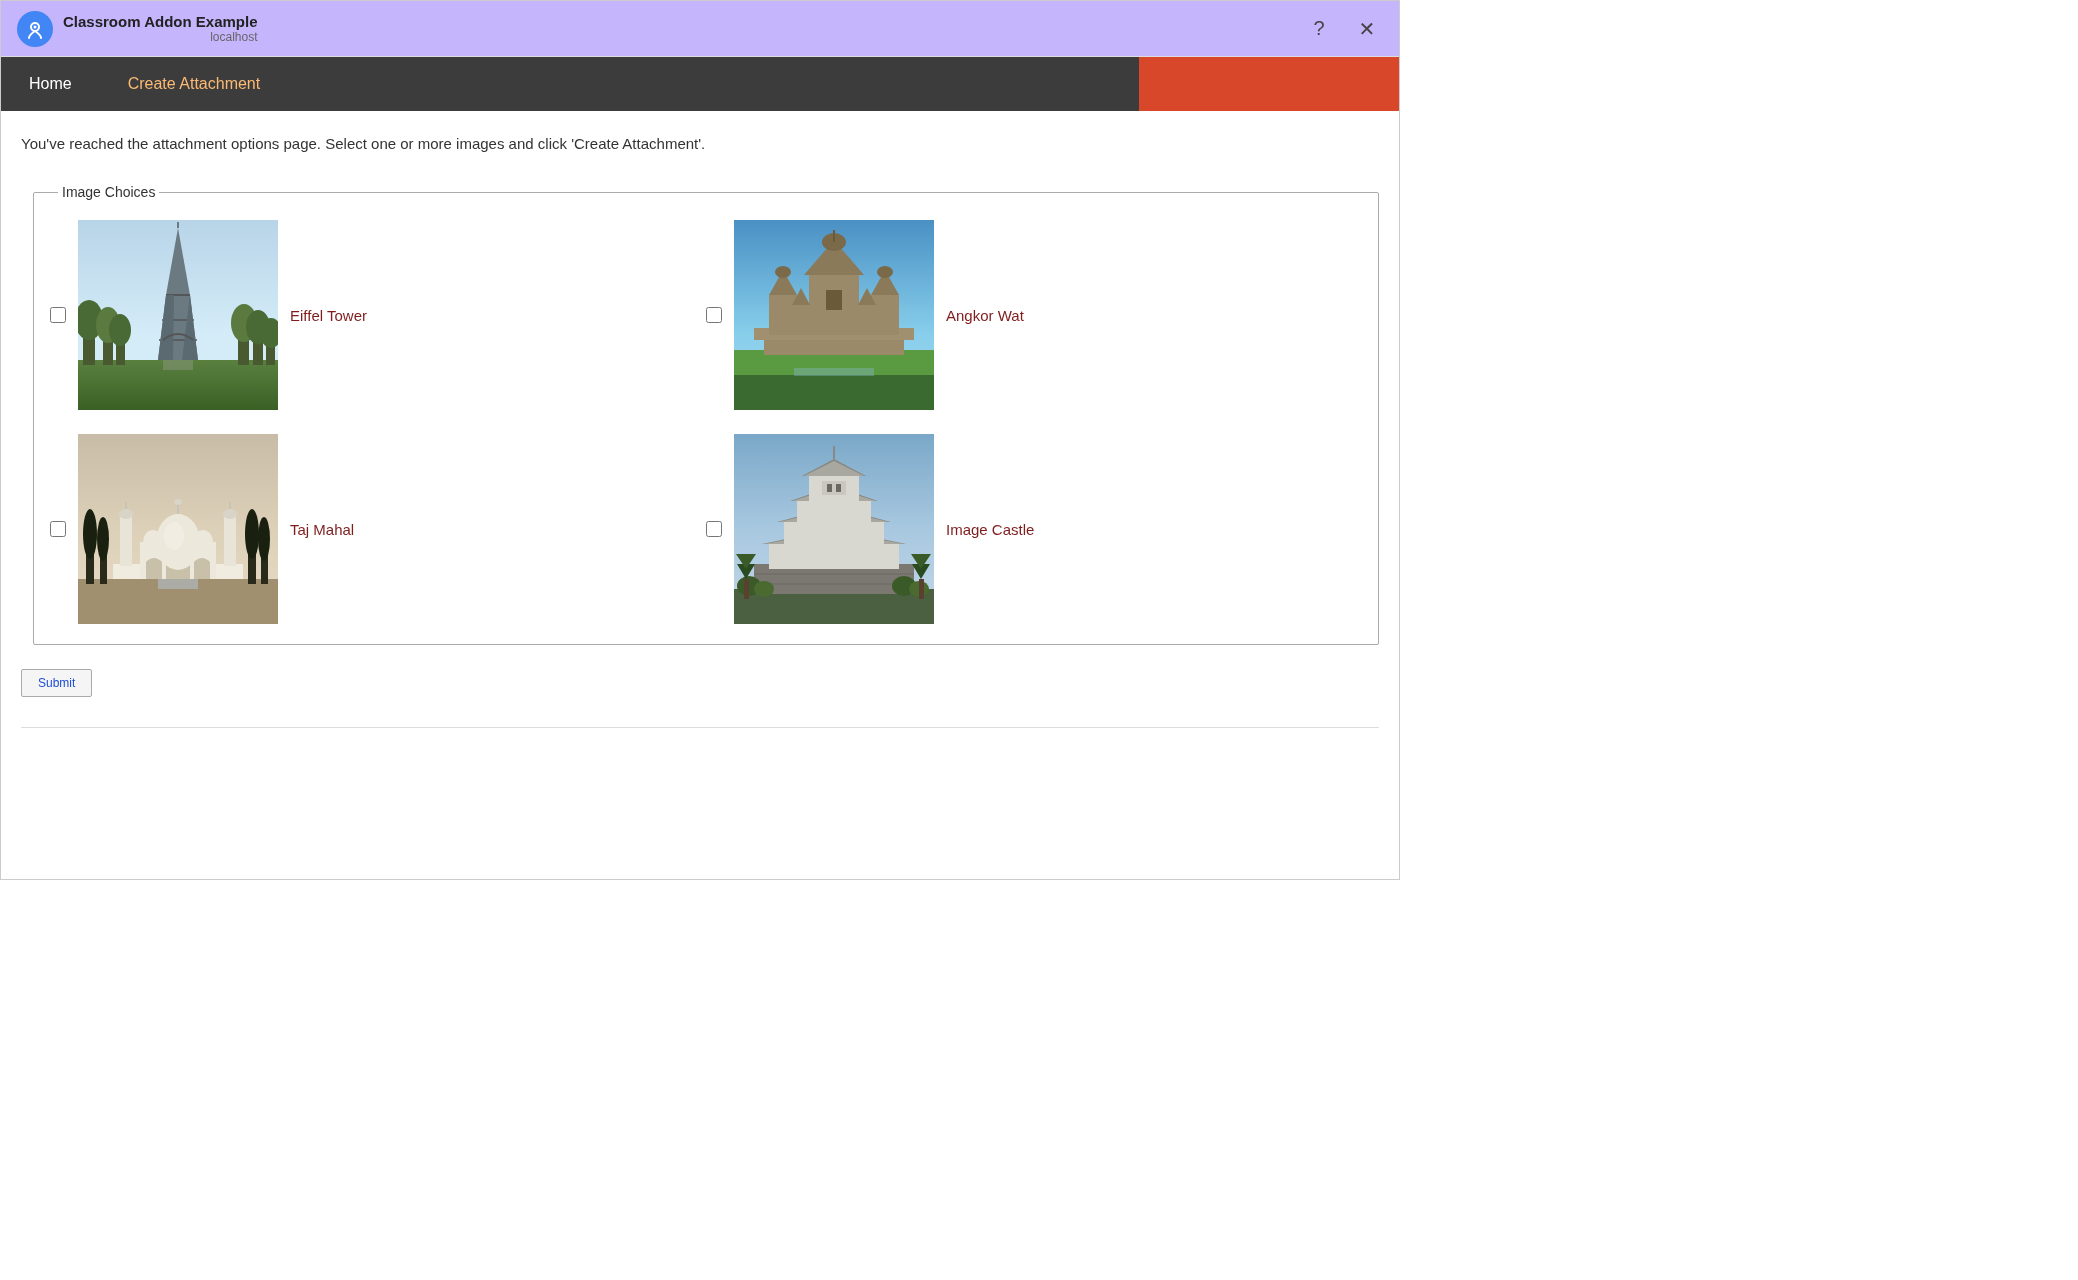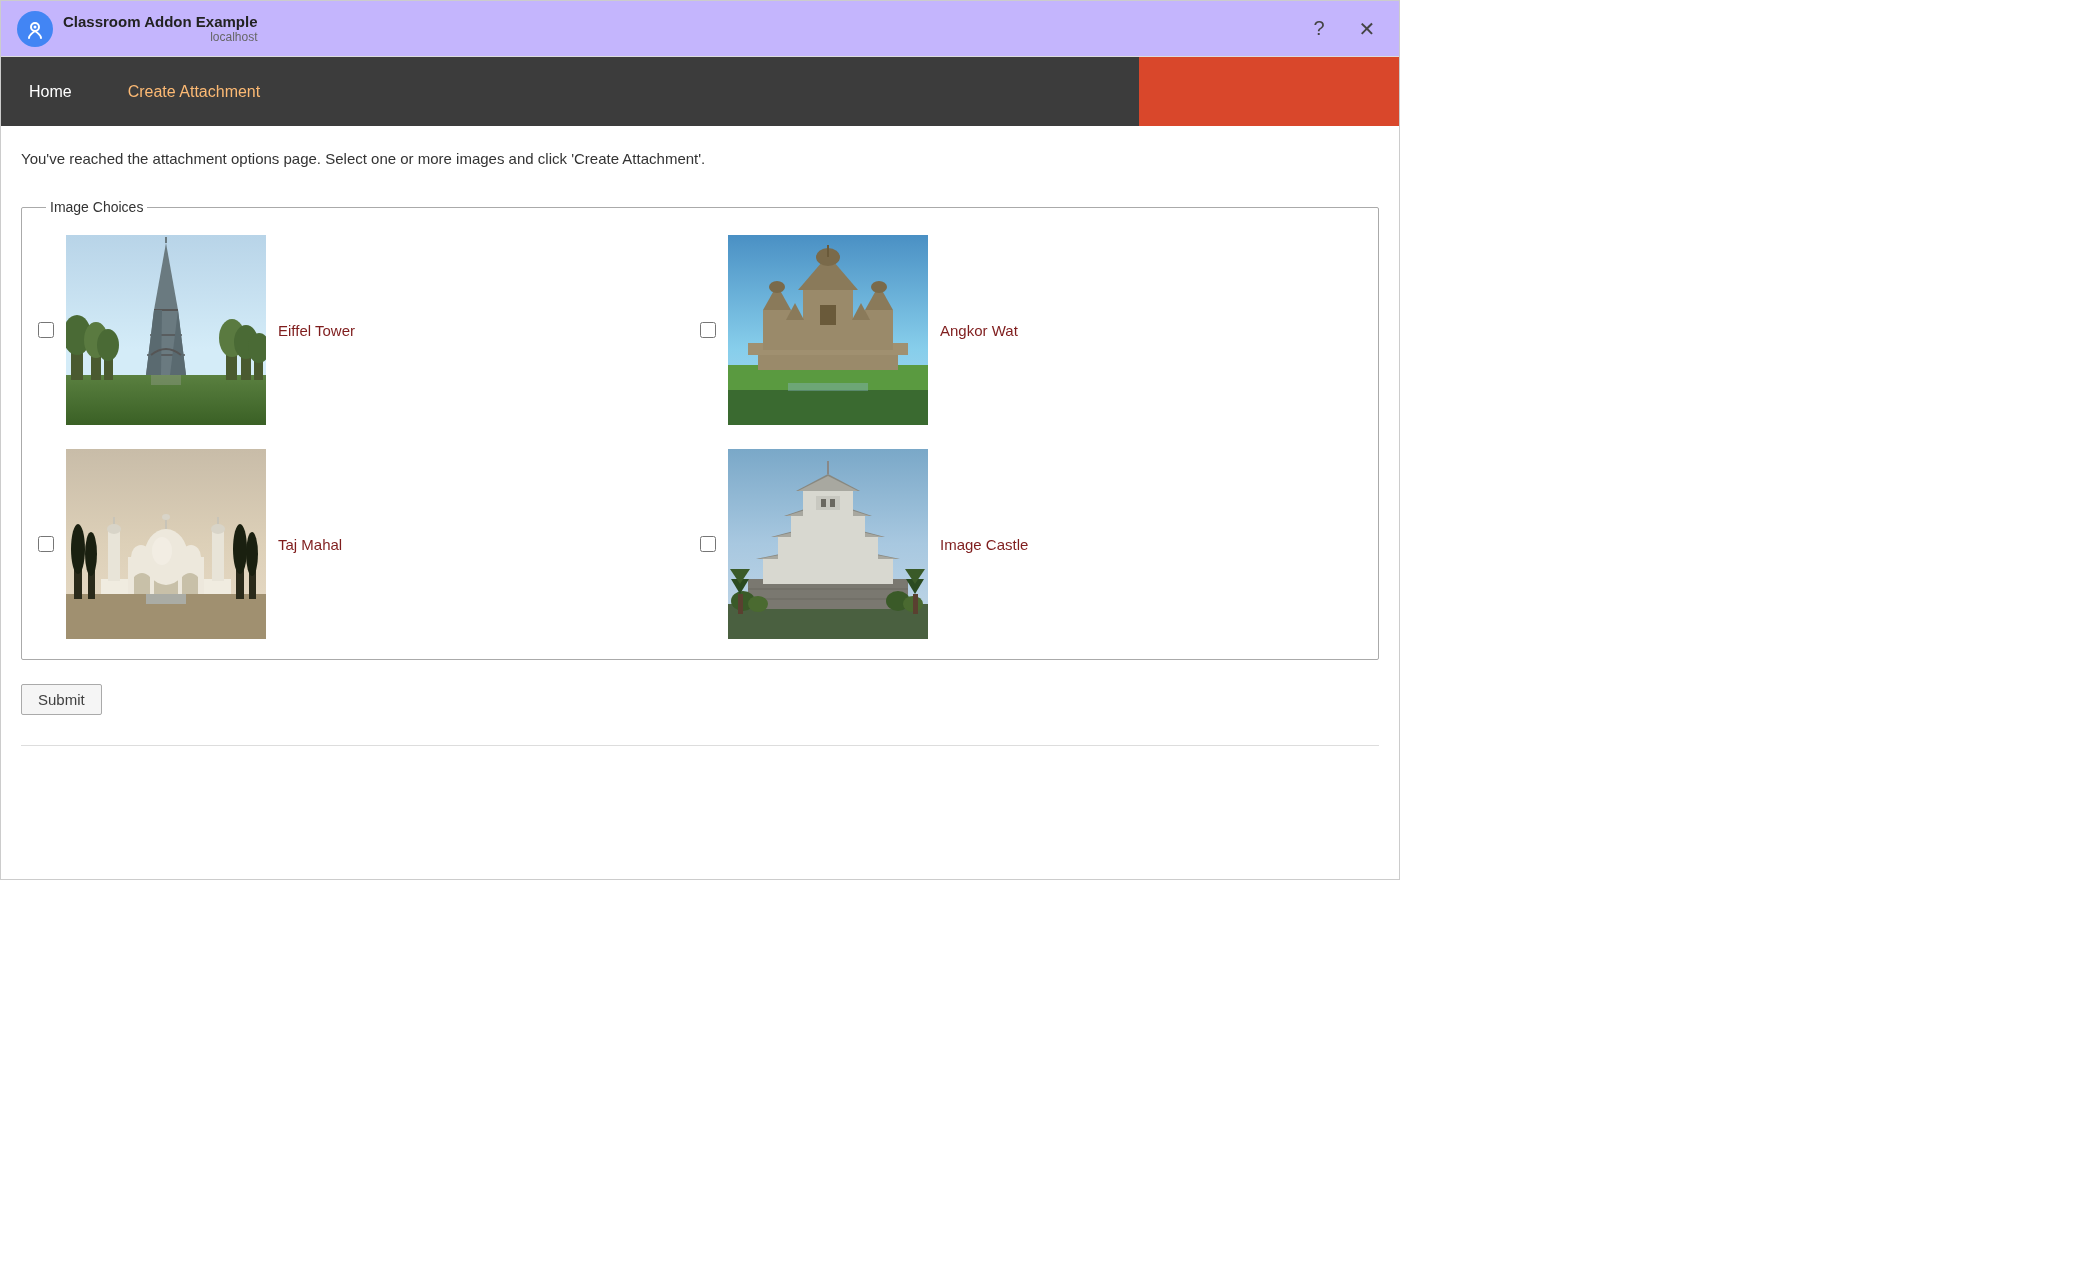--- a/index.html
+++ b/index.html
@@ -70,21 +70,21 @@
       width: 32px;
       height: 32px;
       border-radius: 50%;
     }
 
     
     .nav-bar {
       display: flex;
       align-items: stretch;
       background: #3c3c3c;
-      height: 69px;
+      height: 54px;
     }
     .nav-item {
       display: flex;
       align-items: center;
       padding: 0 28px;
       color: #fff;
       font-size: 16px;
       cursor: pointer;
       text-decoration: none;
     }
@@ -110,20 +110,21 @@
       color: #333;
       margin-bottom: 32px;
     }
 
     
     .image-choices-fieldset {
       border: 1px solid #aaa;
       border-radius: 2px;
       padding: 12px 16px 20px 16px;
       margin-bottom: 24px;
+      margin-left: 12px;
     }
     .image-choices-legend {
       font-size: 14px;
       color: #333;
       padding: 0 4px;
       margin-left: 8px;
     }
 
     .images-grid {
       display: grid;
@@ -172,24 +173,24 @@
     }
     .img-himeji {
       background: linear-gradient(180deg, #a8c4d8 0%, #c4d8e8 40%, #d8d8d8 65%, #4a6040 85%, #3a5030 100%);
     }
 
     
     .submit-btn {
       border: 1px solid #aaa;
       background: #f5f5f5;
       padding: 6px 16px;
-      font-size: 15px;
+      font-size: 12px;
       cursor: pointer;
       border-radius: 2px;
-      color: #404040;
+      color: #1d4ed8;
       margin-bottom: 20px;
     }
 
     .bottom-divider {
       border: none;
       border-top: 1px solid #ddd;
       margin-top: 10px;
     }
 
     

